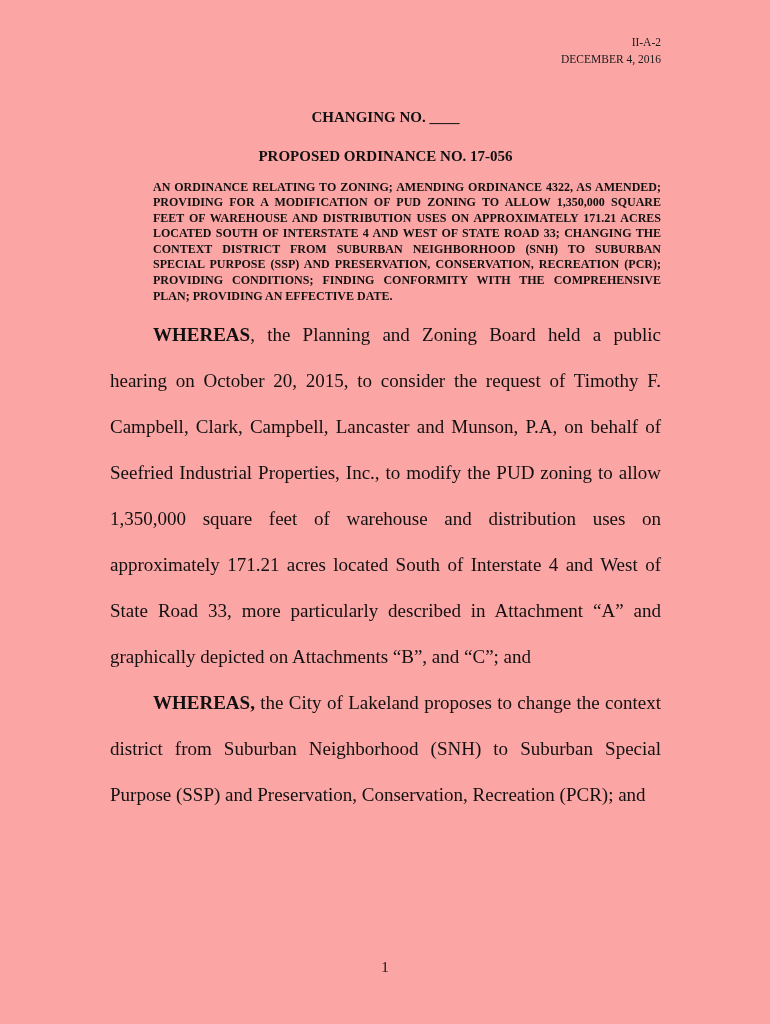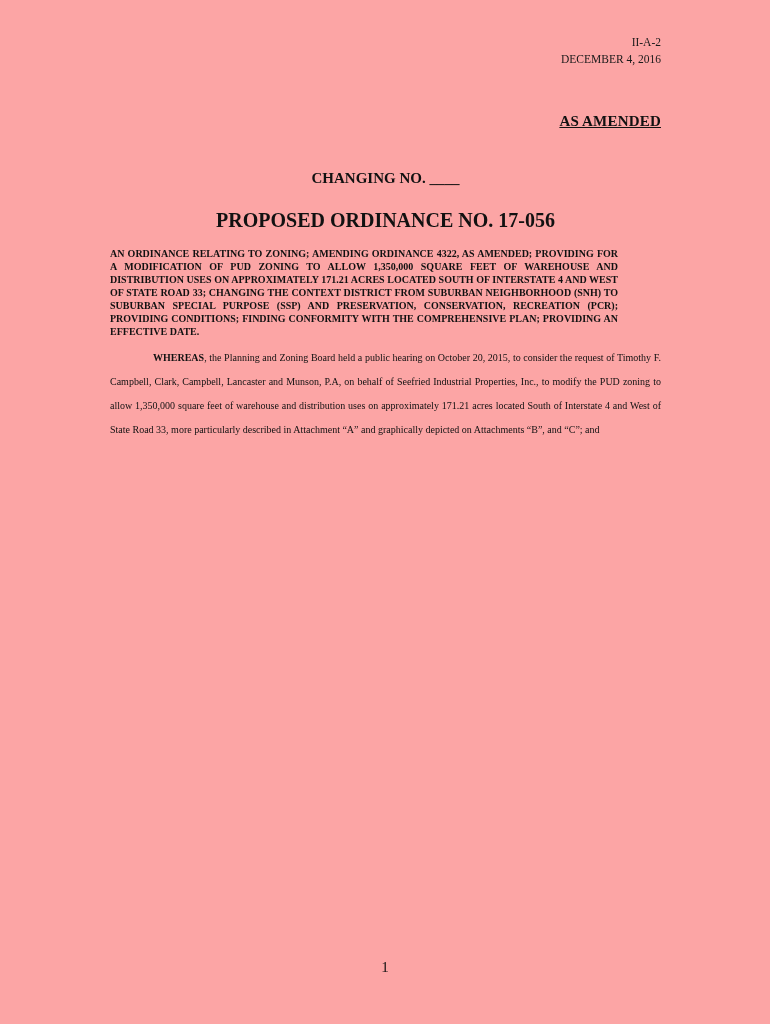--- a/index.html
+++ b/index.html
@@ -39,34 +39,35 @@
   }
   .ordinance-no {
     margin-top: 40px;
     text-align: center;
     font-size: 15px;
     font-weight: bold;
   }
   .proposed-no {
     margin-top: 22px;
     text-align: center;
-    font-size: 20px;
+    font-size: 15px;
     font-weight: bold;
   }
   .title-block {
     margin-top: 15px;
+    margin-left: 43px;
     width: 508px;
-    font-size: 10px;
+    font-size: 12px;
     font-weight: bold;
     line-height: 1.3;
     text-align: justify;
   }
   .para {
     margin: 0;
-    font-size: 10px;
+    font-size: 19px;
     line-height: 2.42;
     text-align: justify;
     text-indent: 43px;
   }
   .para:first-of-type {
     margin-top: 8px;
   }
   .para .lead {
     font-weight: bold;
   }
@@ -83,28 +84,28 @@
 <body>
 
 <div class="page">
   <div class="content">
 
     <div class="doc-header">
       <div>II-A-2</div>
       <div>DECEMBER 4, 2016</div>
     </div>
 
-    <div class="as-amended">AS AMENDED</div>
 
     <div class="ordinance-no">CHANGING NO. ____</div>
 
     <div class="proposed-no">PROPOSED ORDINANCE NO. 17-056</div>
 
     <div class="title-block">AN ORDINANCE RELATING TO ZONING; AMENDING ORDINANCE 4322, AS AMENDED; PROVIDING FOR A MODIFICATION OF PUD ZONING TO ALLOW 1,350,000 SQUARE FEET OF WAREHOUSE AND DISTRIBUTION USES ON APPROXIMATELY 171.21 ACRES LOCATED SOUTH OF INTERSTATE 4 AND WEST OF STATE ROAD 33; CHANGING THE CONTEXT DISTRICT FROM SUBURBAN NEIGHBORHOOD (SNH) TO SUBURBAN SPECIAL PURPOSE (SSP) AND PRESERVATION, CONSERVATION, RECREATION (PCR); PROVIDING CONDITIONS; FINDING CONFORMITY WITH THE COMPREHENSIVE PLAN; PROVIDING AN EFFECTIVE DATE.</div>
 
     <p class="para"><span class="lead">WHEREAS</span><span>, the Planning and Zoning Board held a public hearing on October 20, 2015, to consider the request of Timothy F. Campbell, Clark, Campbell, Lancaster and Munson, P.A, on behalf of Seefried Industrial Properties, Inc., to modify the PUD zoning to allow 1,350,000 square feet of warehouse and distribution uses on approximately 171.21 acres located South of Interstate 4 and West of State Road 33, more particularly described in Attachment “A” and graphically depicted on Attachments “B”, and “C”; and</span></p>
 
+    <p class="para"><span class="lead">WHEREAS,</span><span> the City of Lakeland proposes to change the context district from Suburban Neighborhood (SNH) to Suburban Special Purpose (SSP) and Preservation, Conservation, Recreation (PCR); and</span></p>
 
 
   </div>
 
   <div class="page-number">1</div>
 </div>
 
 </body></html>

